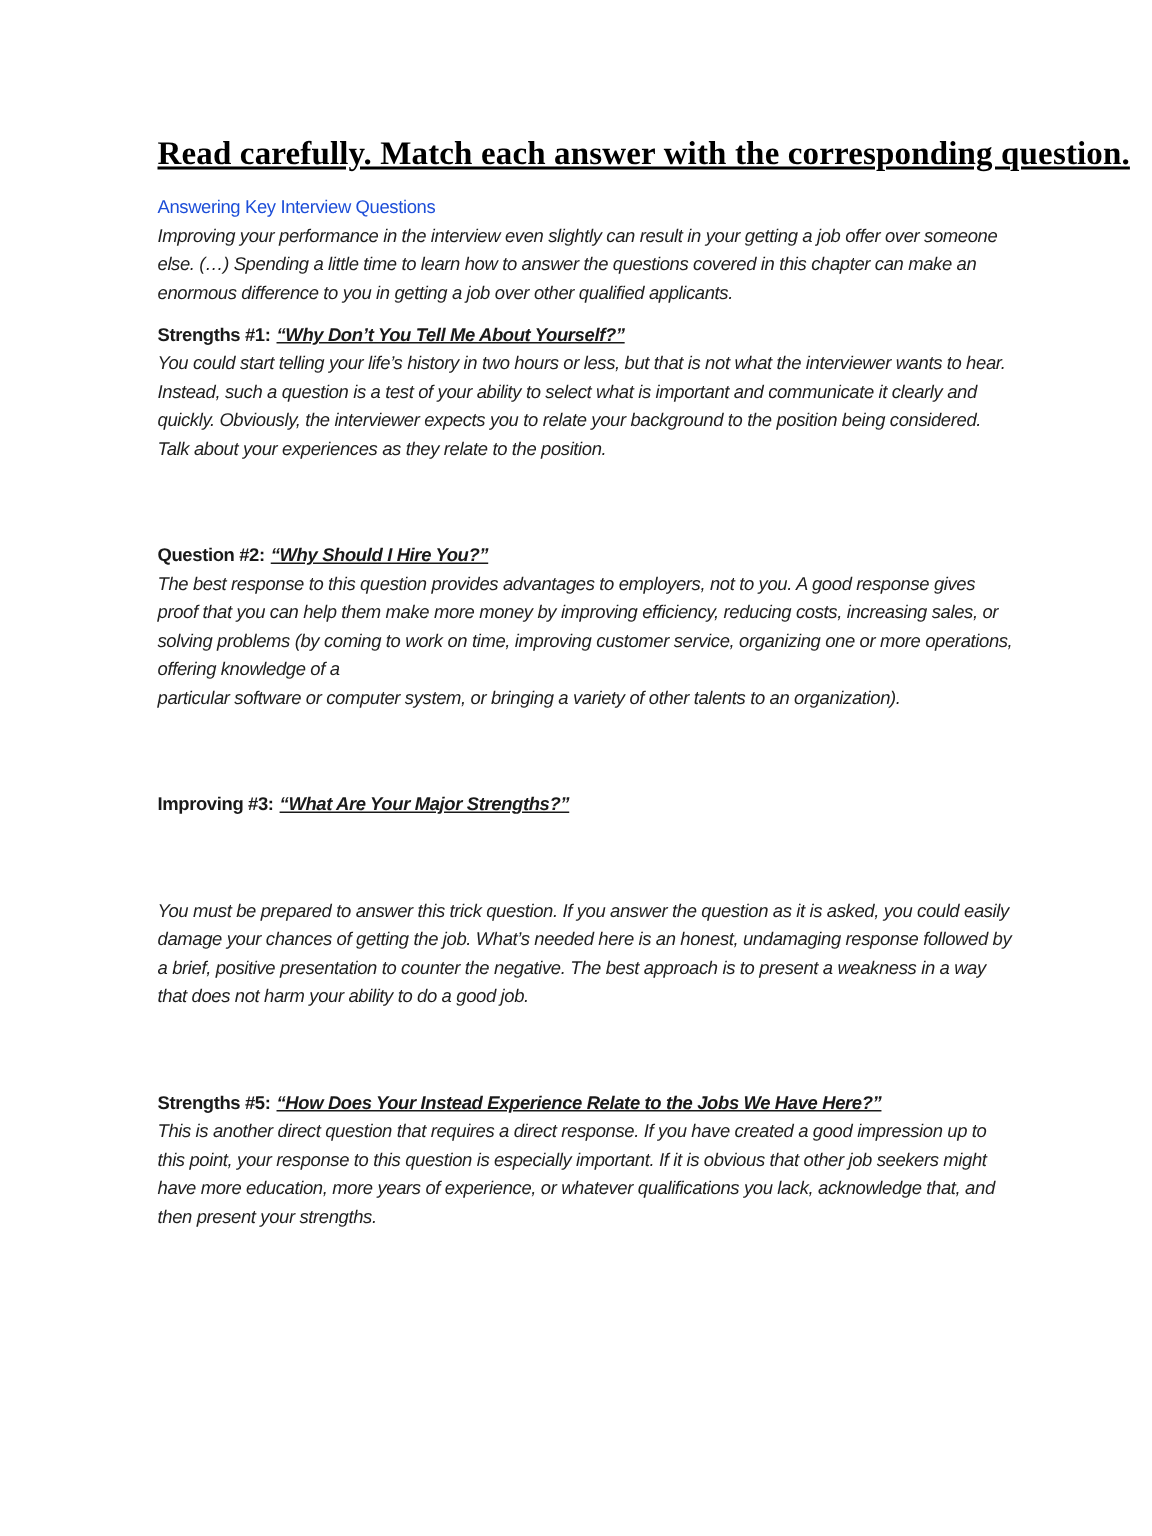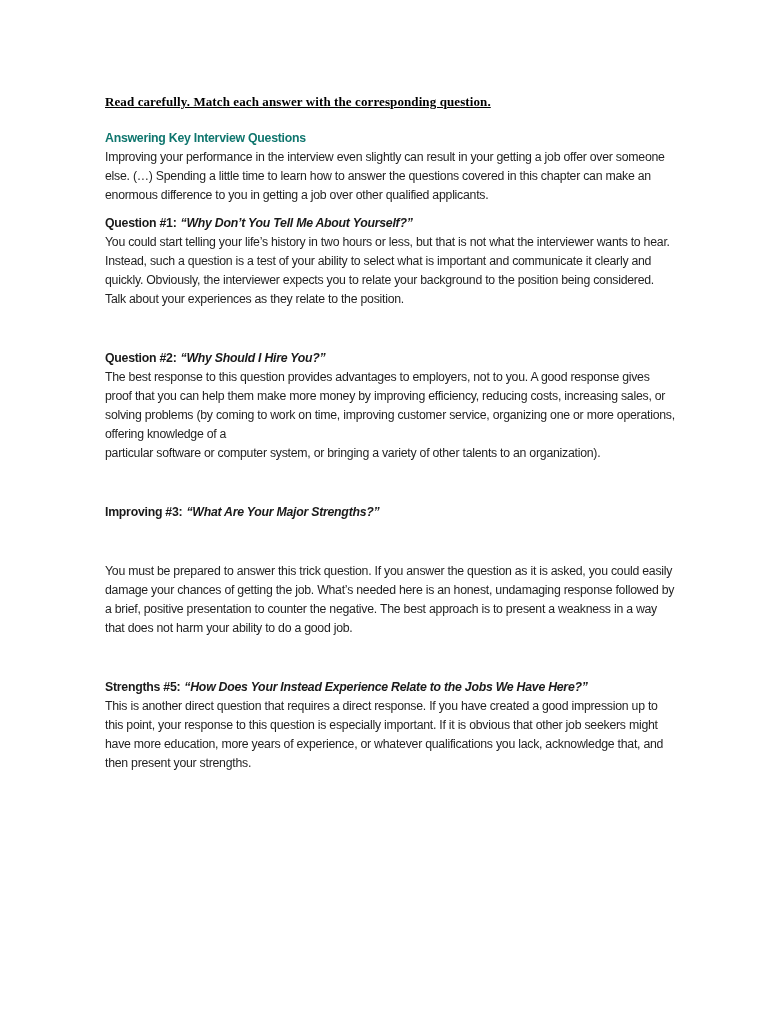--- a/index.html
+++ b/index.html
@@ -17,78 +17,80 @@
   }
   .page {
     width: 768px;
     height: 1024px;
     background: #ffffff;
     padding: 92px 91px 0 105px;
   }
   .doc-title {
     font-family: "Liberation Serif", serif;
     font-weight: bold;
-    font-size: 13px;
+    font-size: 22px;
     line-height: 20px;
     color: #000000;
     text-decoration: underline;
     white-space: nowrap;
     letter-spacing: 0.1px;
     margin: 0 0 17px 0;
   }
   .body-text, .bold-line {
     font-size: 12.3px;
     line-height: 19px;
     letter-spacing: -0.25px;
     margin: 0;
   }
   .bold-line {
-    font-weight: bold;
-    color: #0f766e;
+    font-weight: normal;
+    color: #1d4ed8;
   }
   .body-text {
     white-space: pre-line;
+    font-style: italic;
   }
   .section-heading {
     margin: 22px 0 9px 0;
   }
   .qblock {
-    margin-top: 40px;
+    margin-top: 52px;
   }
   .qblock--first {
     margin-top: 9px;
   }
   .qhead {
     font-size: 12.3px;
     line-height: 19px;
     letter-spacing: -0.25px;
     margin: 0;
     font-weight: bold;
     color: #1a1a1a;
   }
   .qquote {
     font-style: italic;
     margin-left: 4px;
+    text-decoration: underline;
   }
 </style>
 </head>
 <body>
 
 <div class="page">
 
   <h1 class="doc-title">Read carefully. Match each answer with the corresponding question.</h1>
 
   <div>
     <p class="bold-line">Answering Key Interview Questions</p>
     <p class="body-text">Improving your performance in the interview even slightly can result in your getting a job offer over someone else. (…) Spending a little time to learn how to answer the questions covered in this chapter can make an enormous difference to you in getting a job over other qualified applicants.</p>
   </div>
 
 
   <div class="qblock qblock--first">
-    <p class="qhead"><span>Question #1:</span><span class="qquote">“Why Don’t You Tell Me About Yourself?”</span></p>
+    <p class="qhead"><span>Strengths #1:</span><span class="qquote">“Why Don’t You Tell Me About Yourself?”</span></p>
     <p class="body-text">You could start telling your life’s history in two hours or less, but that is not what the interviewer wants to hear. Instead, such a question is a test of your ability to select what is important and communicate it clearly and quickly. Obviously, the interviewer expects you to relate your background to the position being considered. Talk about your experiences as they relate to the position.</p>
   </div>
 
   <div class="qblock">
     <p class="qhead"><span>Question #2:</span><span class="qquote">“Why Should I Hire You?”</span></p>
     <p class="body-text">The best response to this question provides advantages to employers, not to you. A good response gives proof that you can help them make more money by improving efficiency, reducing costs, increasing sales, or solving problems (by coming to work on time, improving customer service, organizing one or more operations, offering knowledge of a
 particular software or computer system, or bringing a variety of other talents to an organization).</p>
   </div>
 
   <div class="qblock">

